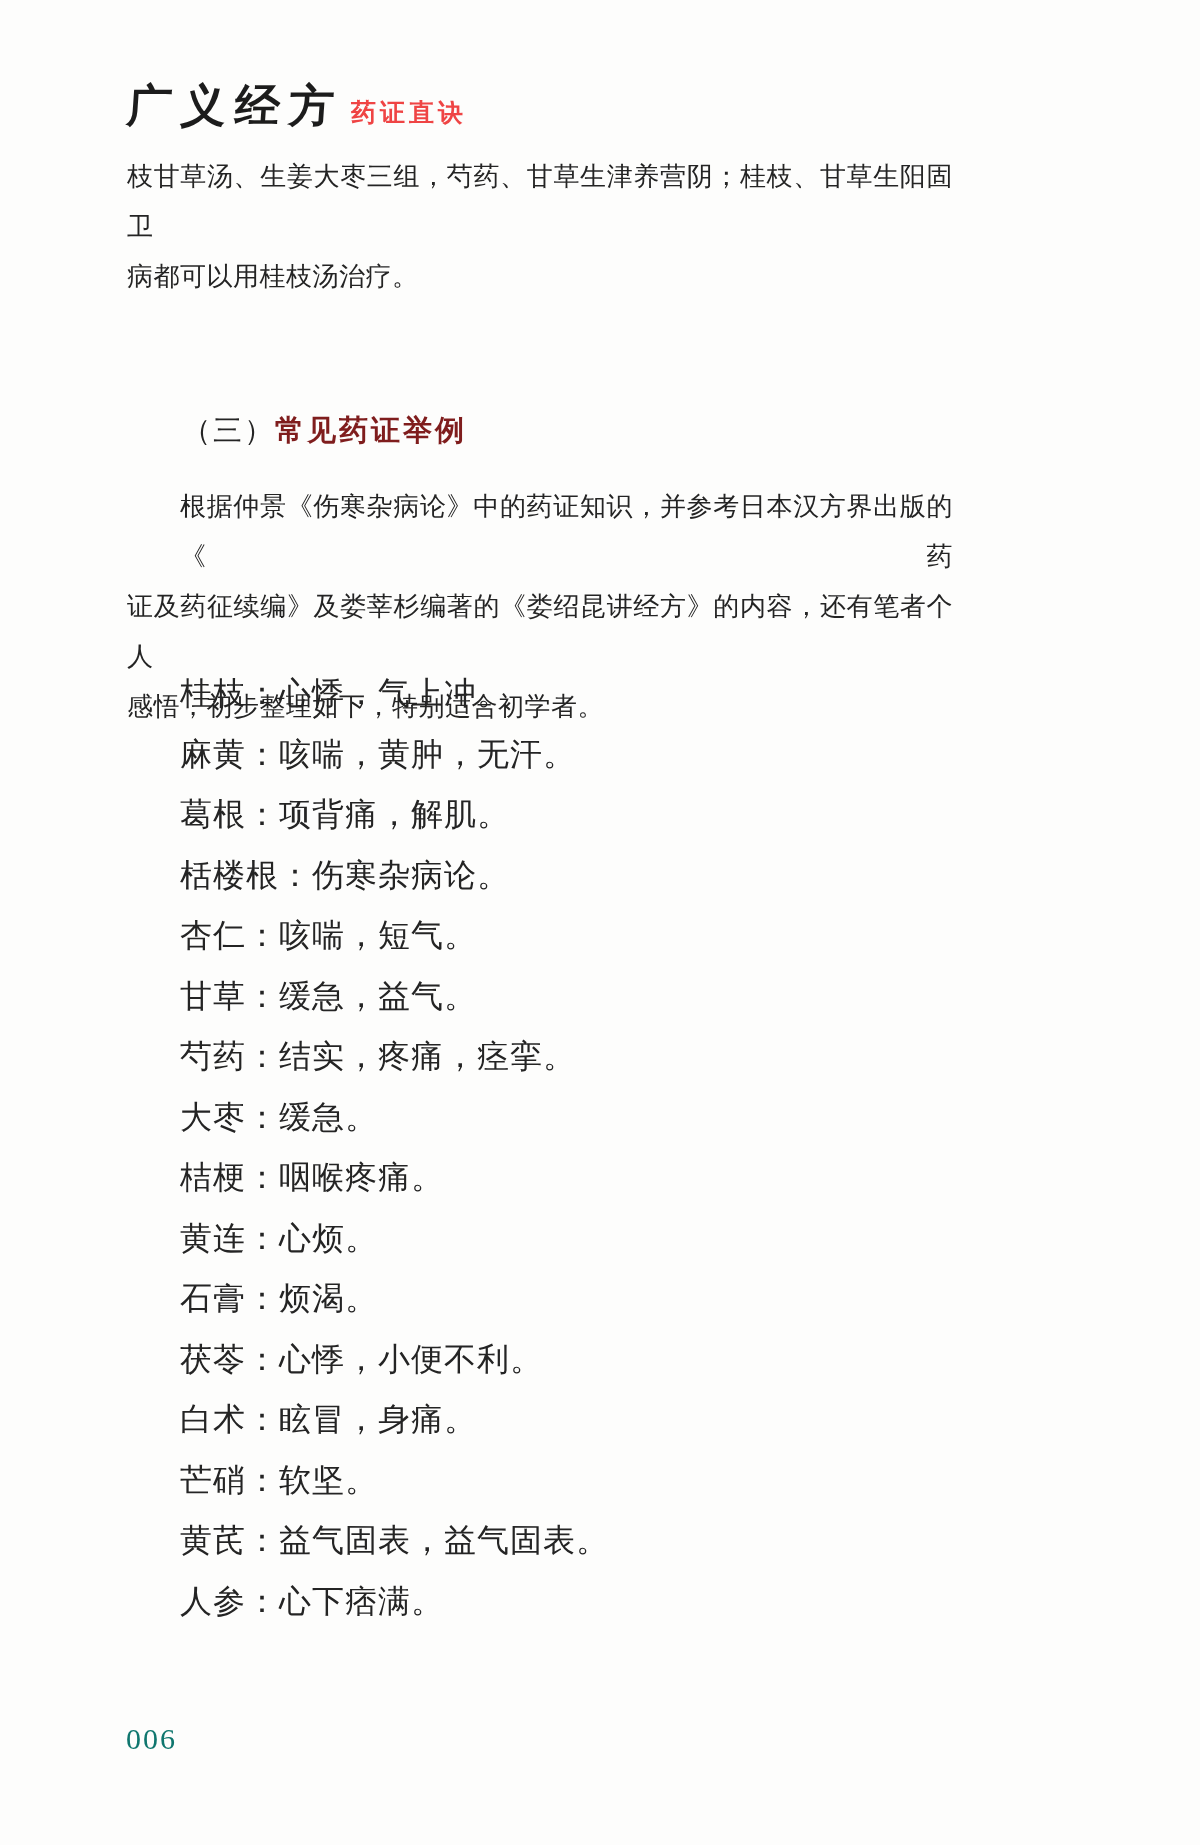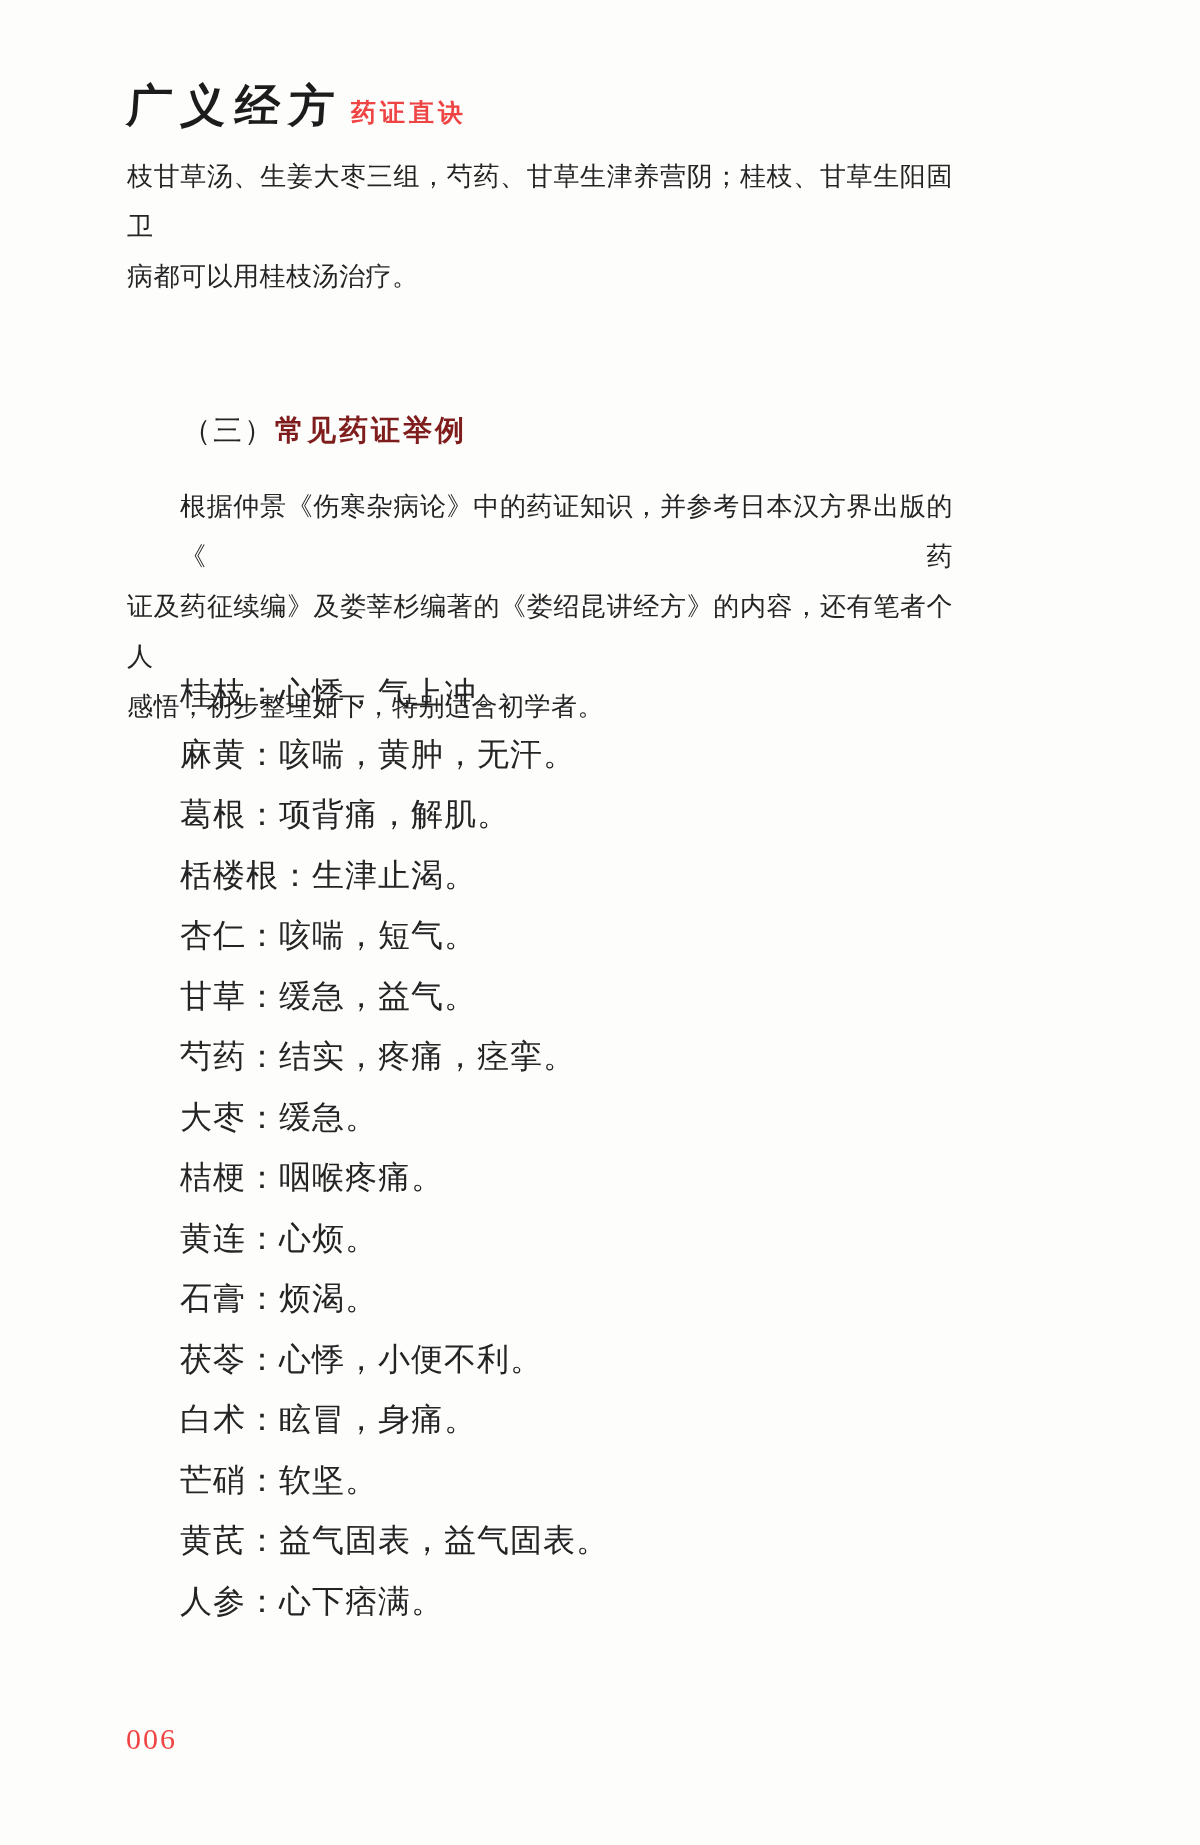--- a/index.html
+++ b/index.html
@@ -97,21 +97,21 @@
     letter-spacing: 1px;
     white-space: nowrap;
   }
   
   .page-number {
     position: absolute;
     left: 126px;
     top: 1722px;
     font-size: 30px;
     letter-spacing: 2px;
-    color: #ef4444;
+    color: #0f766e;
   }
 </style>
 </head>
 <body>
 
 <div class="page">
 
   <div class="book-header">
     <span class="series-title">广义经方</span>
     <span class="subtitle">药证直诀</span>
@@ -129,21 +129,21 @@
   <div class="text-block" id="intro-paragraph">
     <div class="line full indent">根据仲景《伤寒杂病论》中的药证知识，并参考日本汉方界出版的《药</div>
     <div class="line full">证及药征续编》及娄莘杉编著的《娄绍昆讲经方》的内容，还有笔者个人</div>
     <div class="line">感悟，初步整理如下，特别适合初学者。</div>
   </div>
 
   <div class="herb-list">
     <div class="herb-item">桂枝：心悸，气上冲。</div>
     <div class="herb-item">麻黄：咳喘，黄肿，无汗。</div>
     <div class="herb-item">葛根：项背痛，解肌。</div>
-    <div class="herb-item">栝楼根：生津止渴。</div>
+    <div class="herb-item">栝楼根：伤寒杂病论。</div>
     <div class="herb-item">杏仁：咳喘，短气。</div>
     <div class="herb-item">甘草：缓急，益气。</div>
     <div class="herb-item">芍药：结实，疼痛，痉挛。</div>
     <div class="herb-item">大枣：缓急。</div>
     <div class="herb-item">桔梗：咽喉疼痛。</div>
     <div class="herb-item">黄连：心烦。</div>
     <div class="herb-item">石膏：烦渴。</div>
     <div class="herb-item">茯苓：心悸，小便不利。</div>
     <div class="herb-item">白术：眩冒，身痛。</div>
     <div class="herb-item">芒硝：软坚。</div>

